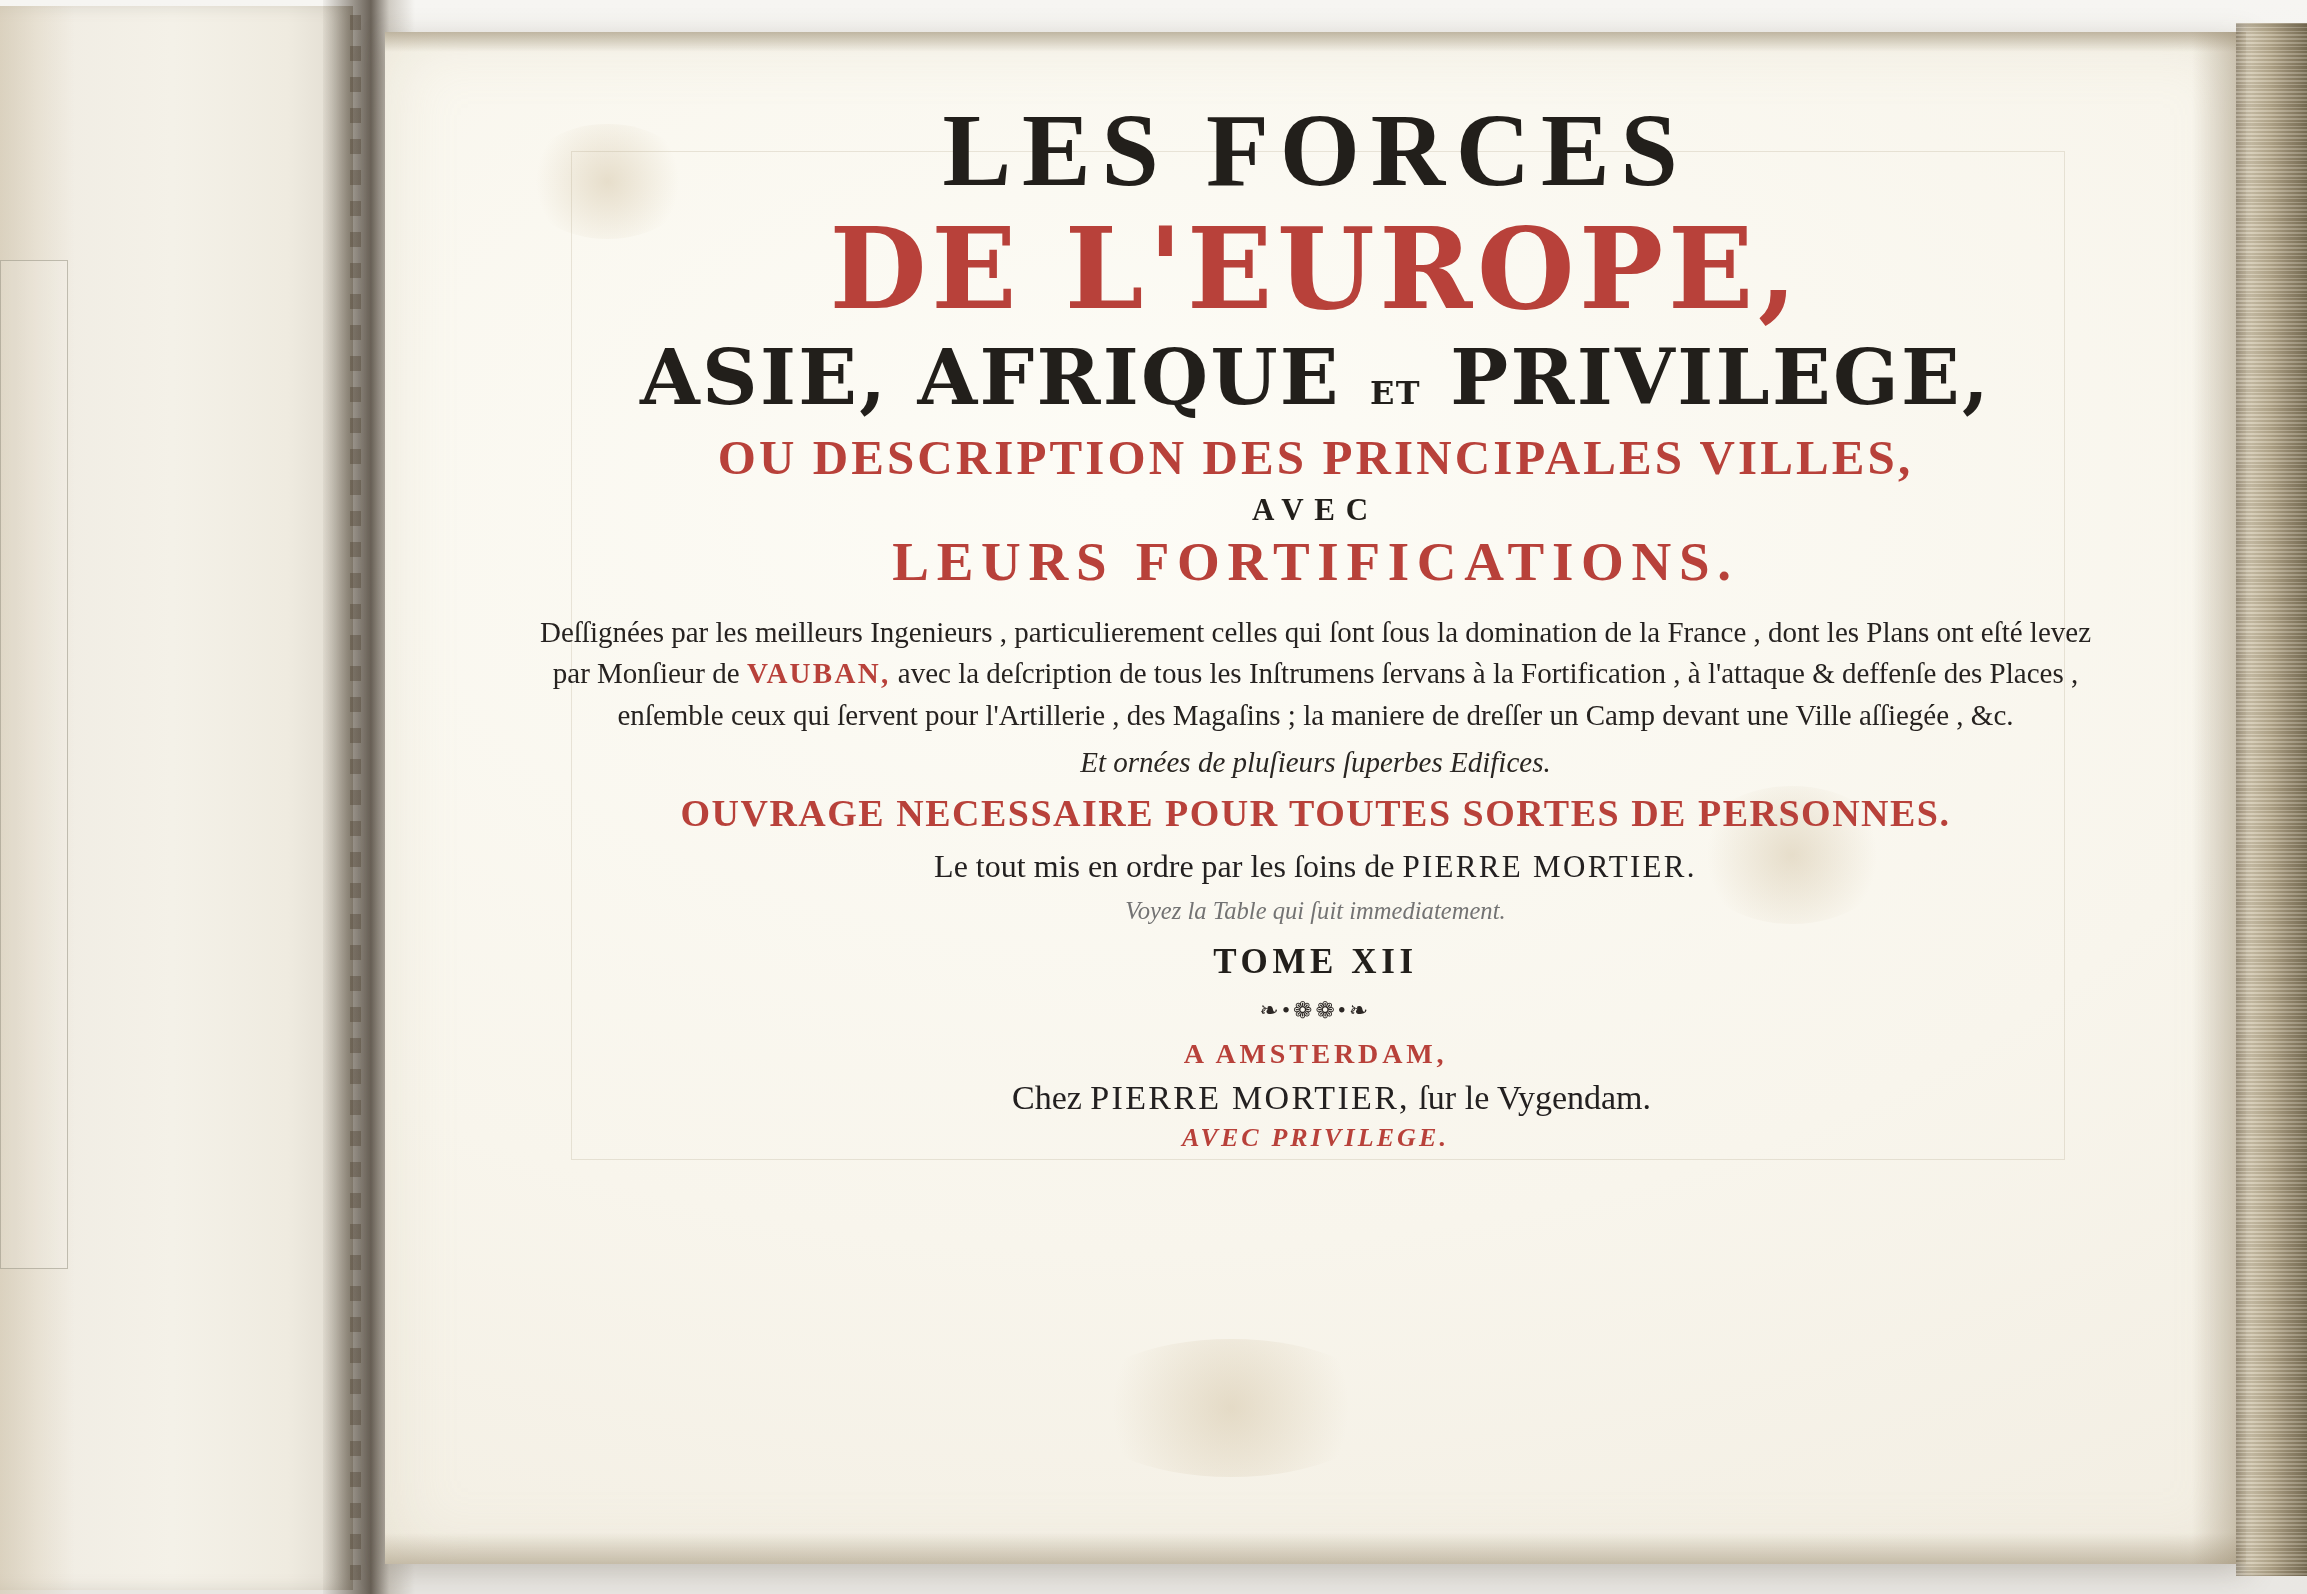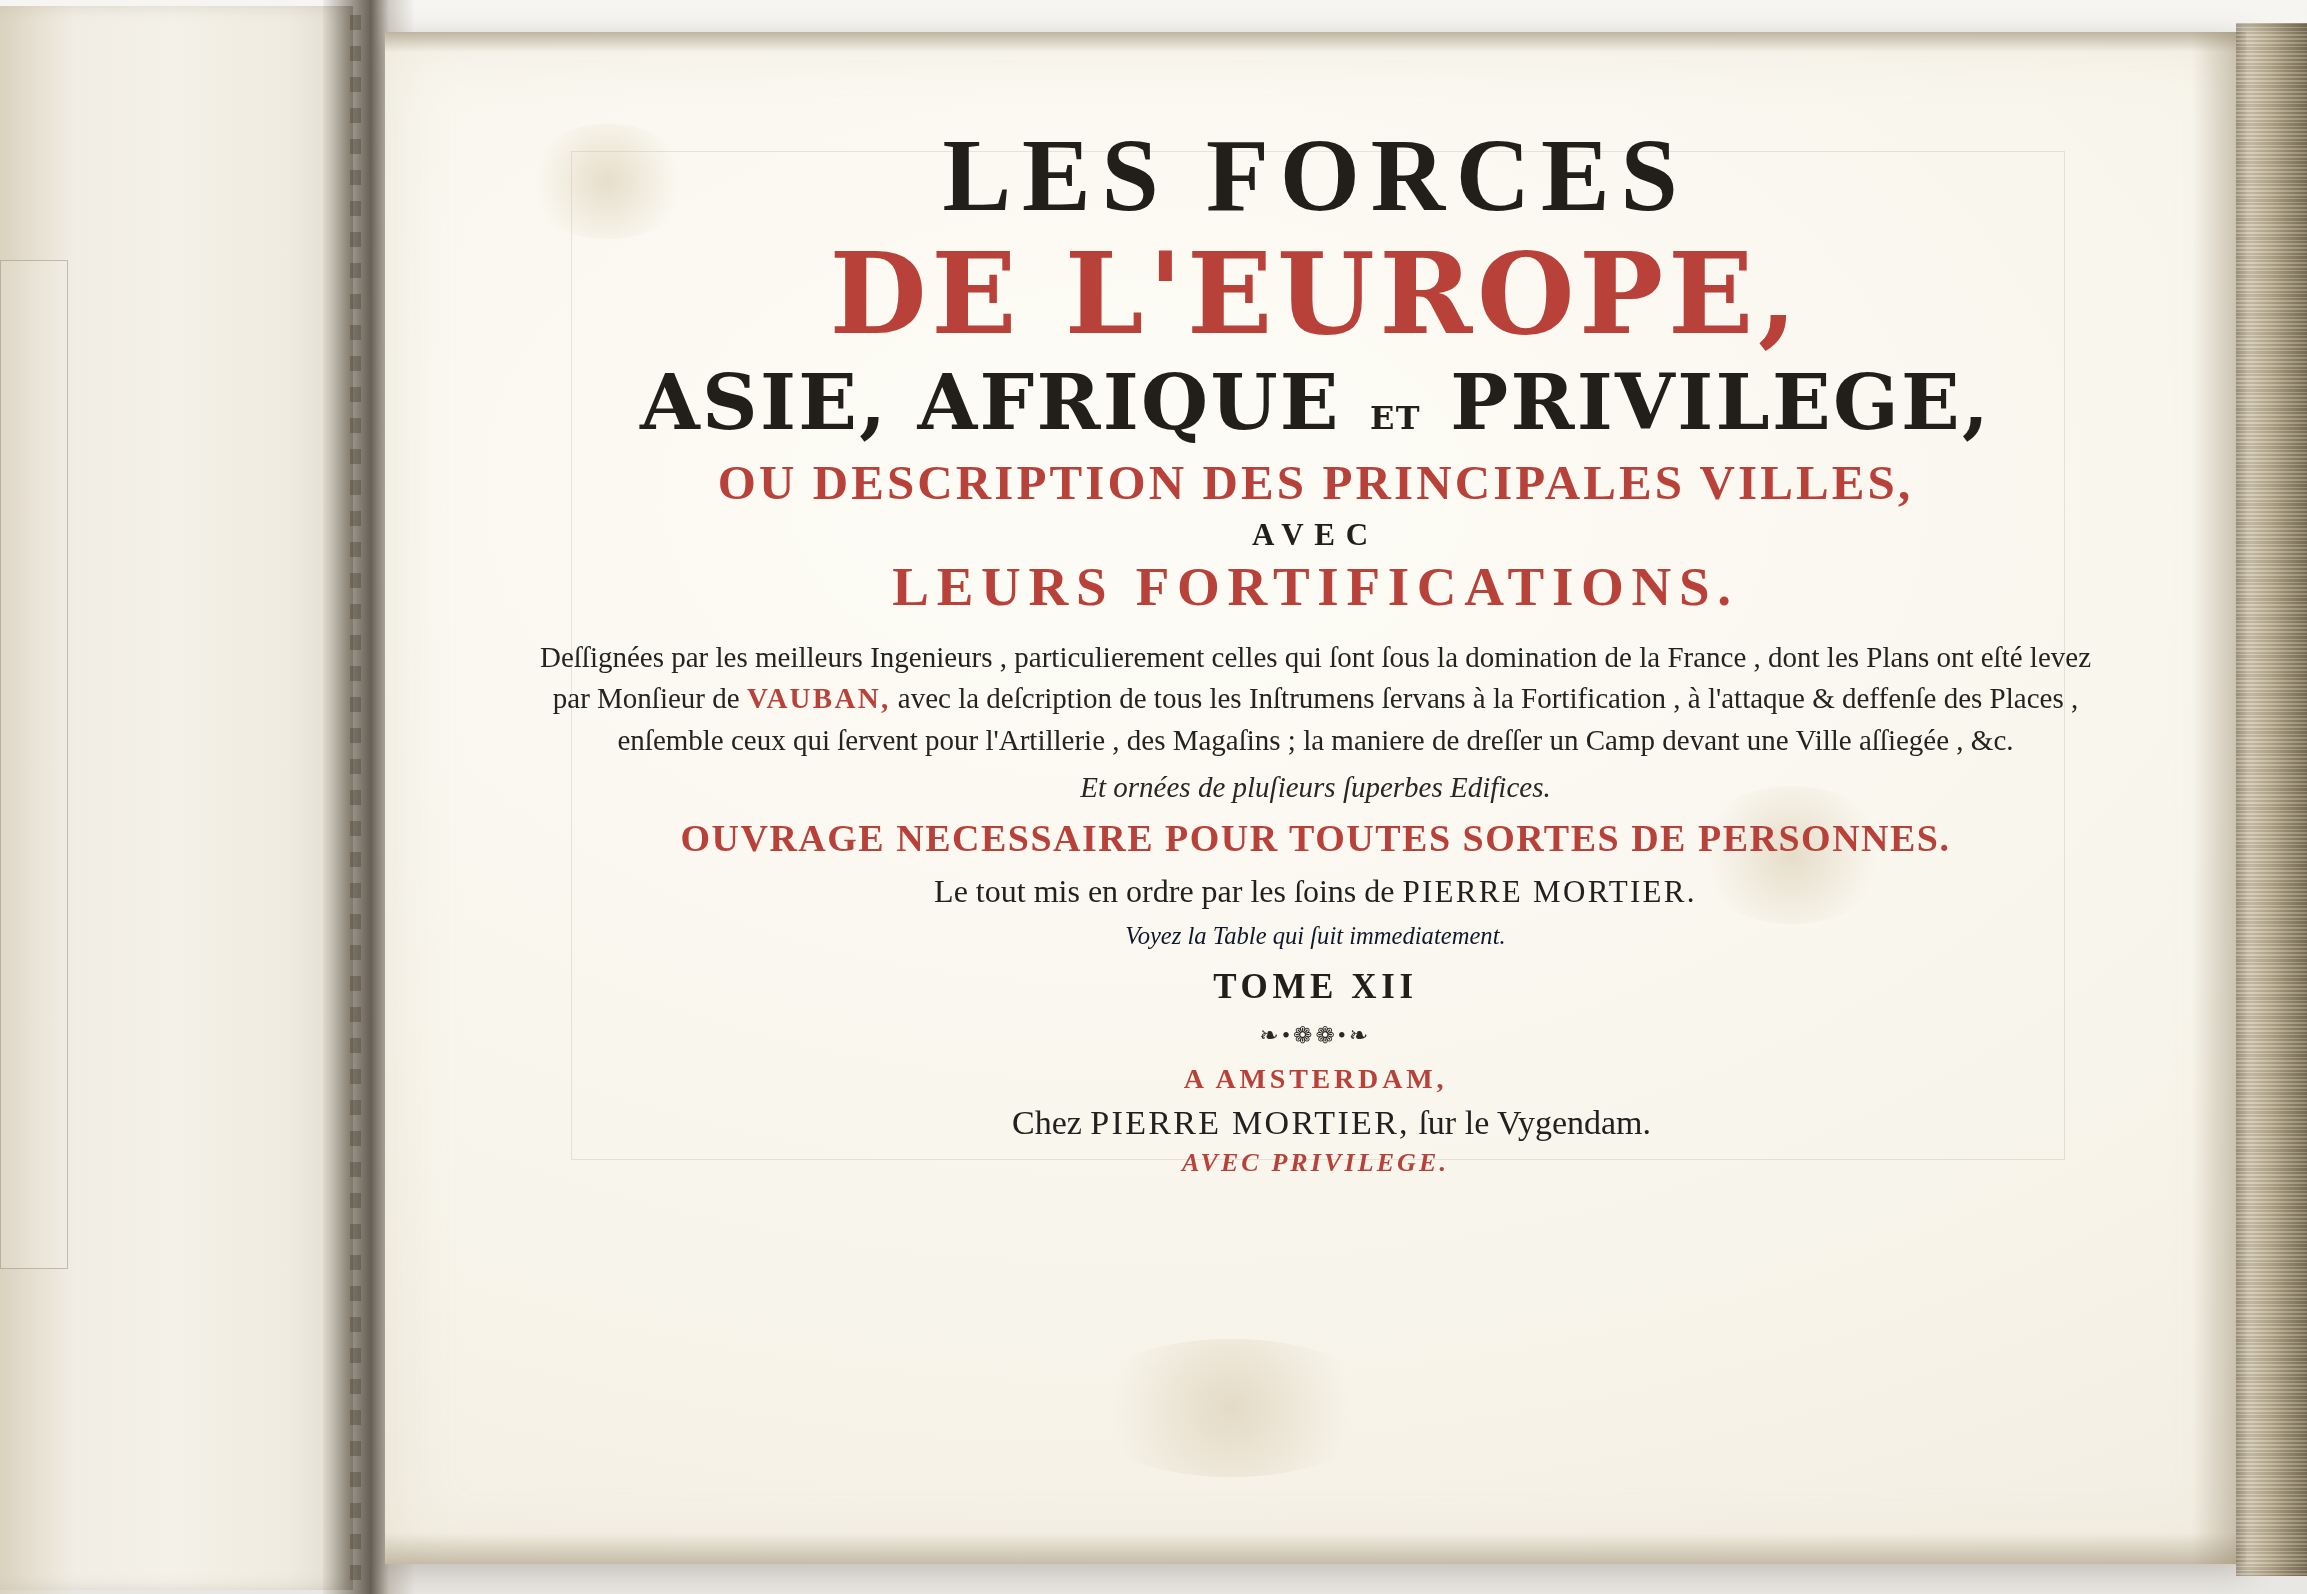--- a/index.html
+++ b/index.html
@@ -140,21 +140,21 @@
     position: absolute;
     border-radius: 50%;
     background: radial-gradient(circle, rgba(186,162,118,0.30), rgba(186,162,118,0) 70%);
     pointer-events: none;
   }
 
   
   .text-block {
     position: absolute;
     left: 385px;
-    top: 124px;
+    top: 99px;
     width: 1861px;
     text-align: center;
     color: #1e1b17;
   }
   .line { line-height: 1; }
 
   .red { color: #b8413a; }
   .blk { color: #221f1b; }
 
   .l1 {
@@ -232,21 +232,21 @@
   .l9 {
     margin-top: 18.5px;
     font-size: 32px;
     color: #232020;
   }
   .l9 .sc { letter-spacing: 2.3px; font-size: 31px; }
   .l10 {
     margin-top: 17px;
     font-size: 24.6px;
     font-style: italic;
-    color: #0f172a;
+    color: #737373;
   }
   .l11 {
     margin-top: 20px;
     font-size: 35px;
     letter-spacing: 4.6px;
     font-weight: 600;
   }
   .orn {
     margin-top: 20px;
     font-size: 23px;

